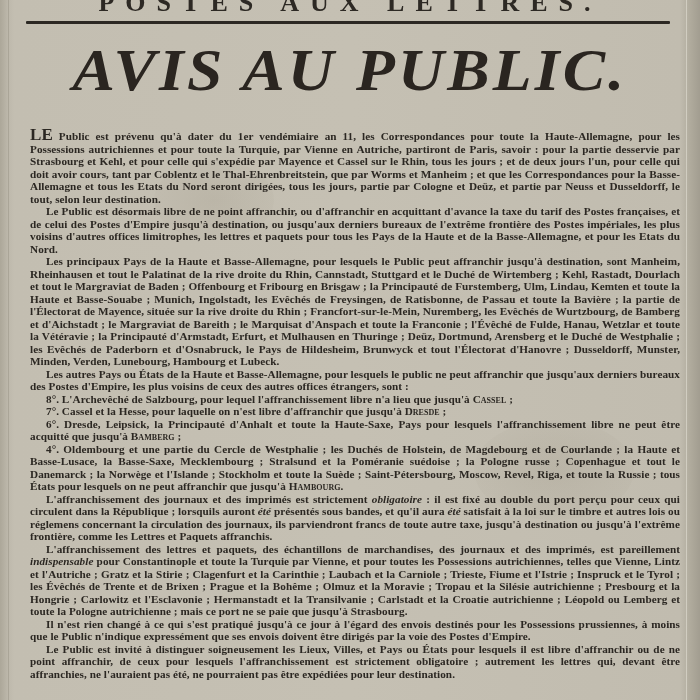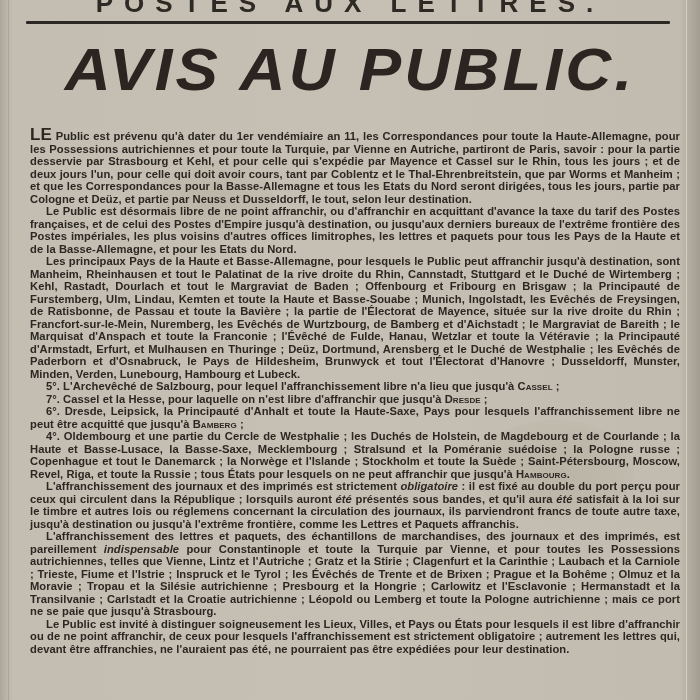--- a/index.html
+++ b/index.html
@@ -29,21 +29,21 @@
       left: 686px; top: 0;
       width: 1px; height: 700px;
       background: #d8d4c8;
       opacity: 0.8;
     }
     .sheet {
       position: absolute;
       left: 14px; top: 0;
       width: 672px; height: 645px;
       color: #2a2621;
-      font-family: Liberation Sans, sans-serif;
+      font-family: Liberation Serif, serif;
     }
     .header-cut {
       position: absolute;
       left: 0; top: -12px;
       width: 672px;
       text-align: center;
       font-size: 26px;
       letter-spacing: 11px;
       font-weight: bold;
       color: #2d2924;
@@ -122,30 +122,32 @@
   <div class="rule"></div>
   <div class="title">AVIS AU PUBLIC.</div>
 
   <div class="body">
     <p class="para first"><span class="dropcap">LE</span><span> Public est prévenu qu'à dater du 1er vendémiaire an 11, les Correspondances pour toute la Haute-Allemagne, pour les Possessions autrichiennes et pour toute la Turquie, par Vienne en Autriche, partiront de Paris, savoir : pour la partie desservie par Strasbourg et Kehl, et pour celle qui s'expédie par Mayence et Cassel sur le Rhin, tous les jours ; et de deux jours l'un, pour celle qui doit avoir cours, tant par Coblentz et le Thal-Ehrenbreitstein, que par Worms et Manheim ; et que les Correspondances pour la Basse-Allemagne et tous les Etats du Nord seront dirigées, tous les jours, partie par Cologne et Deüz, et partie par Neuss et Dusseldorff, le tout, selon leur destination.</span></p>
 
     <p class="para">Le Public est désormais libre de ne point affranchir, ou d'affranchir en acquittant d'avance la taxe du tarif des Postes françaises, et de celui des Postes d'Empire jusqu'à destination, ou jusqu'aux derniers bureaux de l'extrême frontière des Postes impériales, les plus voisins d'autres offices limitrophes, les lettres et paquets pour tous les Pays de la Haute et de la Basse-Allemagne, et pour les Etats du Nord.</p>
 
     <p class="para">Les principaux Pays de la Haute et Basse-Allemagne, pour lesquels le Public peut affranchir jusqu'à destination, sont Manheim, Rheinhausen et tout le Palatinat de la rive droite du Rhin, Cannstadt, Stuttgard et le Duché de Wirtemberg ; Kehl, Rastadt, Dourlach et tout le Margraviat de Baden ; Offenbourg et Fribourg en Brisgaw ; la Principauté de Furstemberg, Ulm, Lindau, Kemten et toute la Haute et Basse-Souabe ; Munich, Ingolstadt, les Evêchés de Freysingen, de Ratisbonne, de Passau et toute la Bavière ; la partie de l'Électorat de Mayence, située sur la rive droite du Rhin ; Francfort-sur-le-Mein, Nuremberg, les Evêchés de Wurtzbourg, de Bamberg et d'Aichstadt ; le Margraviat de Bareith ; le Marquisat d'Anspach et toute la Franconie ; l'Évêché de Fulde, Hanau, Wetzlar et toute la Vétéravie ; la Principauté d'Armstadt, Erfurt, et Mulhausen en Thuringe ; Deüz, Dortmund, Arensberg et le Duché de Westphalie ; les Evêchés de Paderborn et d'Osnabruck, le Pays de Hildesheim, Brunwyck et tout l'Électorat d'Hanovre ; Dusseldorff, Munster, Minden, Verden, Lunebourg, Hambourg et Lubeck.</p>
 
+    <p class="para">Les autres Pays ou États de la Haute et Basse-Allemagne, pour lesquels le public ne peut affranchir que jusqu'aux derniers bureaux des Postes d'Empire, les plus voisins de ceux des autres offices étrangers, sont :</p>
 
-    <p class="para"><span>5°. L'Archevêché de Salzbourg, pour lequel l'affranchissement libre n'a lieu que jusqu'à </span><span class="smallcaps">Cassel</span><span> ;</span></p>
+    <p class="para"><span>8°. L'Archevêché de Salzbourg, pour lequel l'affranchissement libre n'a lieu que jusqu'à </span><span class="smallcaps">Cassel</span><span> ;</span></p>
 
     <p class="para"><span>7°. Cassel et la Hesse, pour laquelle on n'est libre d'affranchir que jusqu'à </span><span class="smallcaps">Dresde</span><span> ;</span></p>
 
     <p class="para"><span>6°. Dresde, Leipsick, la Principauté d'Anhalt et toute la Haute-Saxe, Pays pour lesquels l'affranchissement libre ne peut être acquitté que jusqu'à </span><span class="smallcaps">Bamberg</span><span> ;</span></p>
 
     <p class="para"><span>4°. Oldembourg et une partie du Cercle de Westphalie ; les Duchés de Holstein, de Magdebourg et de Courlande ; la Haute et Basse-Lusace, la Basse-Saxe, Mecklembourg ; Stralsund et la Poméranie suédoise ; la Pologne russe ; Copenhague et tout le Danemarck ; la Norwège et l'Islande ; Stockholm et toute la Suède ; Saint-Pétersbourg, Moscow, Revel, Riga, et toute la Russie ; tous États pour lesquels on ne peut affranchir que jusqu'à </span><span class="smallcaps">Hambourg</span><span>.</span></p>
 
     <p class="para"><span>L'affranchissement des journaux et des imprimés est strictement </span><span class="it">obligatoire</span><span> : il est fixé au double du port perçu pour ceux qui circulent dans la République ; lorsquils auront </span><span class="it">été</span><span> présentés sous bandes, et qu'il aura </span><span class="it">été</span><span> satisfait à la loi sur le timbre et autres lois ou réglemens concernant la circulation des journaux, ils parviendront francs de toute autre taxe, jusqu'à destination ou jusqu'à l'extrême frontière, comme les Lettres et Paquets affranchis.</span></p>
 
     <p class="para"><span>L'affranchissement des lettres et paquets, des échantillons de marchandises, des journaux et des imprimés, est pareillement </span><span class="it">indispensable</span><span> pour Constantinople et toute la Turquie par Vienne, et pour toutes les Possessions autrichiennes, telles que Vienne, Lintz et l'Autriche ; Gratz et la Stirie ; Clagenfurt et la Carinthie ; Laubach et la Carniole ; Trieste, Fiume et l'Istrie ; Inspruck et le Tyrol ; les Évêchés de Trente et de Brixen ; Prague et la Bohême ; Olmuz et la Moravie ; Tropau et la Silésie autrichienne ; Presbourg et la Hongrie ; Carlowitz et l'Esclavonie ; Hermanstadt et la Transilvanie ; Carlstadt et la Croatie autrichienne ; Léopold ou Lemberg et toute la Pologne autrichienne ; mais ce port ne se paie que jusqu'à Strasbourg.</span></p>
 
+    <p class="para">Il n'est rien changé à ce qui s'est pratiqué jusqu'à ce jour à l'égard des envois destinés pour les Possessions prussiennes, à moins que le Public n'indique expressément que ses envois doivent être dirigés par la voie des Postes d'Empire.</p>
 
     <p class="para">Le Public est invité à distinguer soigneusement les Lieux, Villes, et Pays ou États pour lesquels il est libre d'affranchir ou de ne point affranchir, de ceux pour lesquels l'affranchissement est strictement obligatoire ; autrement les lettres qui, devant être affranchies, ne l'auraient pas été, ne pourraient pas être expédiées pour leur destination.</p>
 
   </div>
 </div>
 
 </body></html>

